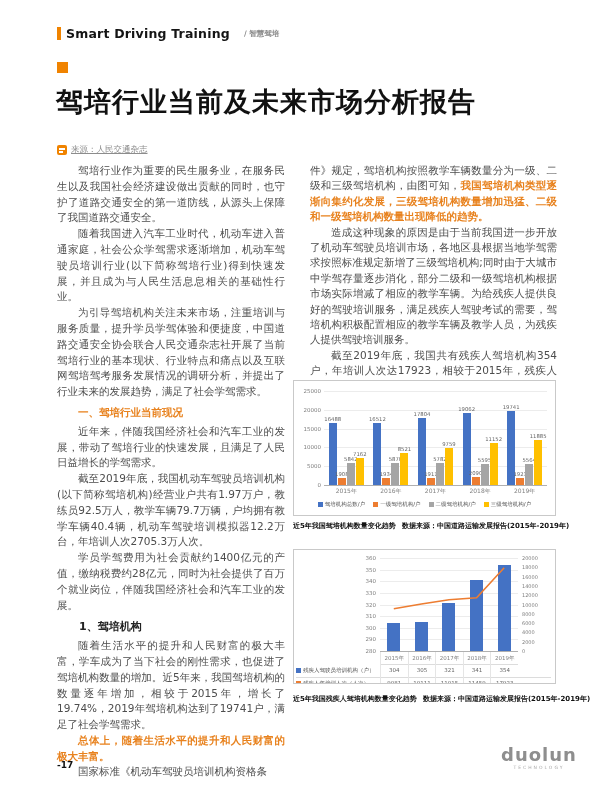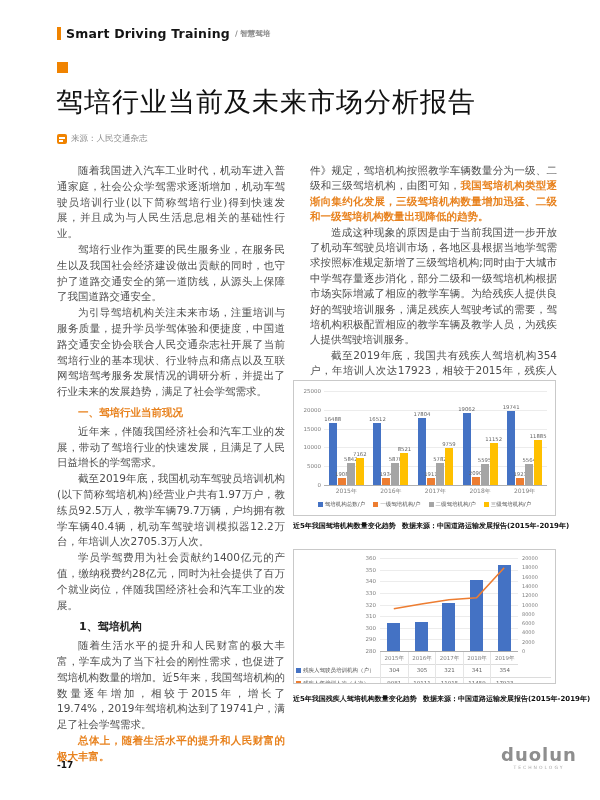--- a/index.html
+++ b/index.html
@@ -8,26 +8,26 @@
     --body:#4D4D4D;
   }
   html,body{margin:0;padding:0;width:600px;height:800px;background:#fff;overflow:hidden;}
   body{font-family:"DejaVu Sans","Liberation Sans",sans-serif;}
   .page{position:absolute;inset:0;background:#fff;}
 
   
   .page-header{position:absolute;left:57px;top:26px;display:flex;align-items:center;}
   .accent-bar{width:4px;height:13px;background:var(--accent);margin-right:5px;}
   .brand{font-size:12.5px;font-weight:800;color:#151515;letter-spacing:.2px;}
-  .brand-suffix{font-size:7.5px;color:#8a8a8a;margin-left:5px;font-weight:600;}
+  .brand-suffix{font-size:7.5px;color:#8a8a8a;margin-left:14px;font-weight:600;}
 
   
   .title-marker{position:absolute;left:57px;top:62px;width:11px;height:11px;background:var(--accent);}
-  .article-title{position:absolute;left:56px;top:84px;margin:0;font-size:27px;font-weight:400;color:#111;letter-spacing:1px;white-space:nowrap;}
-  .source-line{position:absolute;left:57px;top:133px;display:flex;align-items:center;font-size:8.5px;color:#8C8C8C;}
+  .article-title{position:absolute;left:56px;top:84px;margin:0;font-size:27px;font-weight:700;color:#111;letter-spacing:1px;white-space:nowrap;}
+  .source-line{position:absolute;left:57px;top:144px;display:flex;align-items:center;font-size:8.5px;color:#8C8C8C;text-decoration:underline;}
   .source-icon{width:10px;height:10px;background:var(--accent);border-radius:2px;margin-right:4px;position:relative;}
   .source-icon::before{content:"";position:absolute;left:2px;right:2px;top:3px;height:1.5px;background:#fff;}
   .source-icon::after{content:"";position:absolute;left:2px;right:4px;top:6px;height:1.5px;background:#fff;}
 
   
   .col{position:absolute;top:163px;font-size:10.5px;color:var(--body);text-align:justify;}
   .col-left{left:57px;width:228px;line-height:15.8px;}
   .col-right{left:310px;width:247px;line-height:15.4px;}
   .col p{margin:0;text-indent:2em;}
   .col p.noindent{text-indent:0;}
@@ -94,30 +94,31 @@
 
   <div class="title-marker"></div>
   <h1 class="article-title">驾培行业当前及未来市场分析报告</h1>
 
   <div class="source-line">
     <span class="source-icon"></span>
     <span>来源：人民交通杂志</span>
   </div>
 
   <div class="col col-left">
+    <p>驾培行业作为重要的民生服务业，在服务民生以及我国社会经济建设做出贡献的同时，也守护了道路交通安全的第一道防线，从源头上保障了我国道路交通安全。</p>
     <p>随着我国进入汽车工业时代，机动车进入普通家庭，社会公众学驾需求逐渐增加，机动车驾驶员培训行业(以下简称驾培行业)得到快速发展，并且成为与人民生活息息相关的基础性行业。</p>
-    <p>驾培行业作为重要的民生服务业，在服务民生以及我国社会经济建设做出贡献的同时，也守护了道路交通安全的第一道防线，从源头上保障了我国道路交通安全。</p>
     <p>为引导驾培机构关注未来市场，注重培训与服务质量，提升学员学驾体验和便捷度，中国道路交通安全协会联合人民交通杂志社开展了当前驾培行业的基本现状、行业特点和痛点以及互联网驾培驾考服务发展情况的调研分析，并提出了行业未来的发展趋势，满足了社会学驾需求。</p>
     <div class="h-orange">一、驾培行业当前现况</div>
     <p>近年来，伴随我国经济社会和汽车工业的发展，带动了驾培行业的快速发展，且满足了人民日益增长的学驾需求。</p>
     <p>截至2019年底，我国机动车驾驶员培训机构(以下简称驾培机构)经营业户共有1.97万户，教练员92.5万人，教学车辆79.7万辆，户均拥有教学车辆40.4辆，机动车驾驶培训模拟器12.2万台，年培训人次2705.3万人次。</p>
     <p>学员学驾费用为社会贡献约1400亿元的产值，缴纳税费约28亿元，同时为社会提供了百万个就业岗位，伴随我国经济社会和汽车工业的发展。</p>
     <div class="h-black">1、驾培机构</div>
     <p>随着生活水平的提升和人民财富的极大丰富，学车成为了当下社会的刚性需求，也促进了驾培机构数量的增加。近5年来，我国驾培机构的数量逐年增加，相较于2015年，增长了19.74%，2019年驾培机构达到了19741户，满足了社会学驾需求。</p>
     <p class="orange-bold">总体上，随着生活水平的提升和人民财富的极大丰富。</p>
+    <p>国家标准《机动车驾驶员培训机构资格条</p>
   </div>
 
   <div class="col col-right">
     <p class="noindent"><span>件》规定，驾培机构按照教学车辆数量分为一级、二级和三级驾培机构，由图可知，</span><span class="orange-bold">我国驾培机构类型逐渐向集约化发展，三级驾培机构数量增加迅猛、二级和一级驾培机构数量出现降低的趋势。</span></p>
     <p>造成这种现象的原因是由于当前我国进一步开放了机动车驾驶员培训市场，各地区县根据当地学驾需求按照标准规定新增了三级驾培机构;同时由于大城市中学驾存量逐步消化，部分二级和一级驾培机构根据市场实际增减了相应的教学车辆。为给残疾人提供良好的驾驶培训服务，满足残疾人驾驶考试的需要，驾培机构积极配置相应的教学车辆及教学人员，为残疾人提供驾驶培训服务。</p>
     <p>截至2019年底，我国共有残疾人驾培机构354户，年培训人次达17923，相较于2015年，残疾人驾培机构仅增</p>
   </div>
 
   <div class="chart-box" id="chart1">
       <div class="c1-plot">

